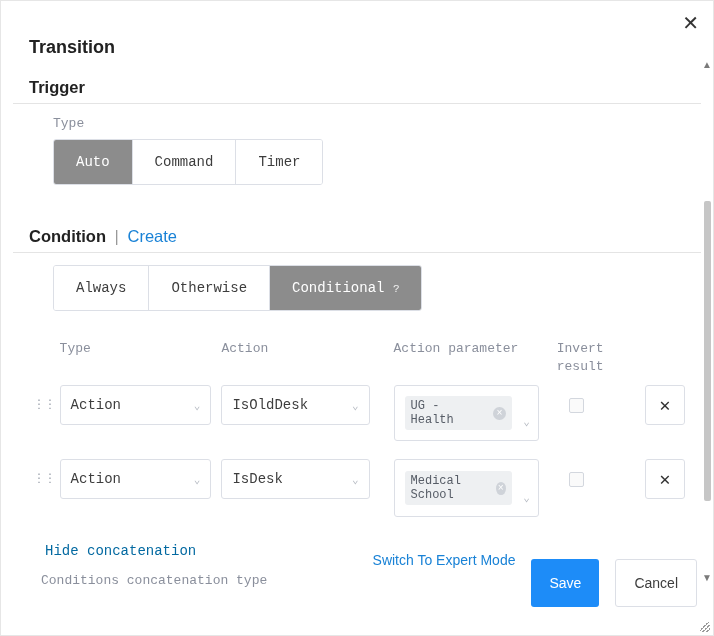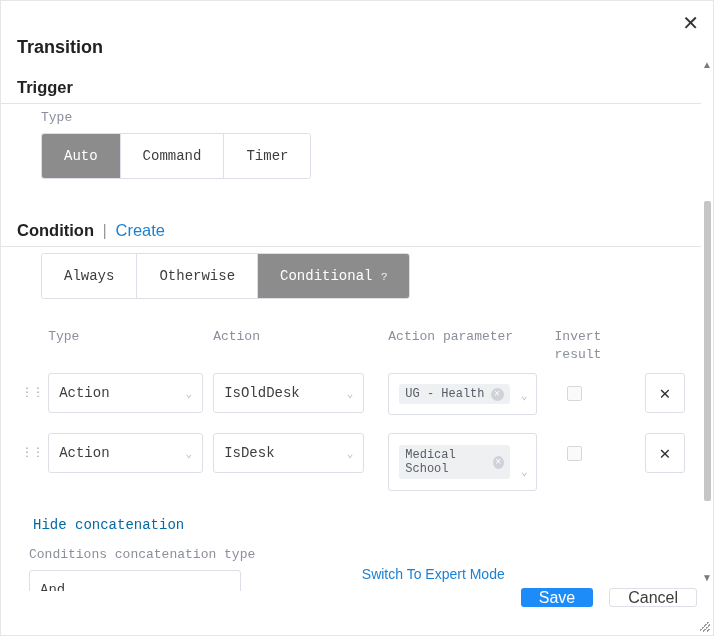--- a/index.html
+++ b/index.html
@@ -1,28 +1,28 @@
 <!DOCTYPE html>
 <html><head>
 <meta charset="utf-8">
 <style>
   * { box-sizing: border-box; margin: 0; padding: 0; }
   html, body { width: 714px; height: 636px; font-family: -apple-system, BlinkMacSystemFont, "Segoe UI", Arial, sans-serif; overflow: hidden; }
   .dialog { width: 714px; height: 636px; background: #fff; position: relative; border: 1px solid #e6e6e6; }
   .close-btn { position: absolute; top: 10px; right: 14px; font-size: 20px; cursor: pointer; color: #333; }
-  .content { position: absolute; top: 0; left: 0; right: 12px; bottom: 44px; padding: 0 0 0 0; overflow: hidden; }
+  .content { position: absolute; top: 0; left: 0; right: 12px; bottom: 44px; padding: 0 0 0 12px; overflow: hidden; }
   .main-title { font-size: 18px; font-weight: 600; color: #222; padding: 36px 0 18px 16px; }
   .scrollbody { position: relative; height: 520px; overflow-y: auto; padding: 0 0 0 0; }
   .scroll-arrow { position:absolute; right:1px; font-size:10px; color:#7a7a7a; }
   .scroll-arrow.up { top: 58px; }
   .scroll-arrow.down { bottom: 52px; }
   .scroll-thumb { position: absolute; right: 2px; top: 200px; width: 7px; height: 300px; background: #c6c6c6; border-radius: 2px; }
 
   .section { padding: 0 16px 14px 16px; font-family: Liberation Mono, monospace; }
-  .section-hd { font-size: 16.5px; font-weight: 600; color: #222; padding: 2px 0 6px 16px; border-bottom: 1px solid #e4e4e4; margin-bottom: 6px; }
+  .section-hd { font-size: 16.5px; font-weight: 600; color: #222; padding: 2px 0 6px 16px; border-bottom: 1px solid #e4e4e4; margin-bottom: 12px; }
   .section-hd .sep { color: #999; font-weight: 400; padding: 0 4px; }
   .section-hd .link { color: #1982d6; font-weight: 400; cursor: pointer; }
   .label-sm { font-size: 13px; color: #8a8f9c; font-weight: 500; margin: 0 0 8px 24px; }
   .btn-group { display: inline-flex; margin-left: 24px; border: 1px solid #dcdfe6; border-radius: 3px; overflow: hidden; }
   .btn-group .seg { padding: 14px 22px; font-size: 14px; color: #3d3d3d; background: #fff; cursor: pointer; border-left: 1px solid #dcdfe6; }
   .btn-group .seg:first-child { border-left: none; }
   .btn-group .seg.active { background: #8c8c8c; color: #fff; }
   .btn-group .seg .q { font-size: 11px; opacity: .9; }
 
   .cond-tabs { margin-left: 24px; }
@@ -50,21 +50,21 @@
   .chk .box { width: 15px; height: 15px; border: 1px solid #d3d7de; border-radius: 2px; background: #fafafa; cursor:pointer;}
   .del-btn { width: 40px; height: 40px; border: 1px solid #dcdfe6; border-radius: 3px; display:flex; align-items:center; justify-content:center; cursor:pointer; font-size:18px; color:#333; margin-left:auto; }
   .pair { display:flex; width:58px; justify-content:flex-end; }
 
   .hide-conc { color:#0369a1; font-size:14px; cursor:pointer; margin: 8px 0 14px 16px; display:inline-block;}
   .conc-label { font-size: 13px; color: #8a8f9c; font-weight: 500; padding-left: 12px; margin-bottom: 8px; }
   .conc-sel { width: 212px; margin-left: 12px; }
 
   .footer { position:absolute; right: 16px; bottom: 28px; display:flex; align-items:center; gap: 16px; }
   .expert-link { color:#1982d6; font-size:14px; cursor:pointer; }
-  .btn { height: 19px; padding: 0 18px; border-radius: 3px; font-size: 16px; cursor:pointer; display:inline-flex; align-items:center;margin-top:47px; }
+  .btn { height: 48px; padding: 0 18px; border-radius: 3px; font-size: 14px; cursor:pointer; display:inline-flex; align-items:center;margin-top:47px; }
   .btn.primary { background:#1d8cf8; color:#fff; border:none; }
   .btn.default { background:#fff; color:#3d3d3d; border:1px solid #dcdfe6; }
 
   .resize-h { position:absolute; right:2px; bottom:2px; width:14px; height:14px; }
   .resize-h::before { content:""; position:absolute; right:1px; bottom:1px; width:10px; height:10px; background:
      linear-gradient(135deg, transparent 0 40%, #9a9a9a 40% 46%, transparent 46% 60%, #9a9a9a 60% 66%, transparent 66% 80%, #9a9a9a 80% 86%, transparent 86%);}
 </style>
 </head>
 <body>
 

